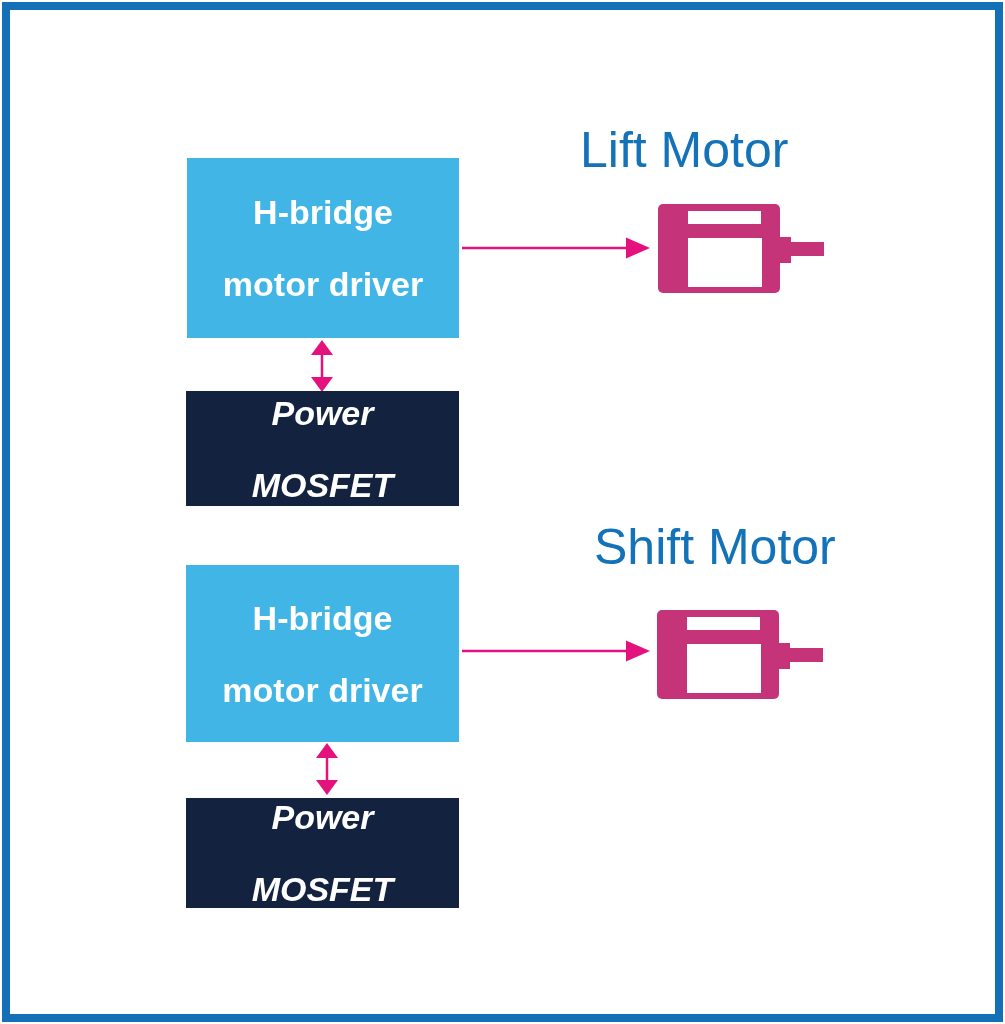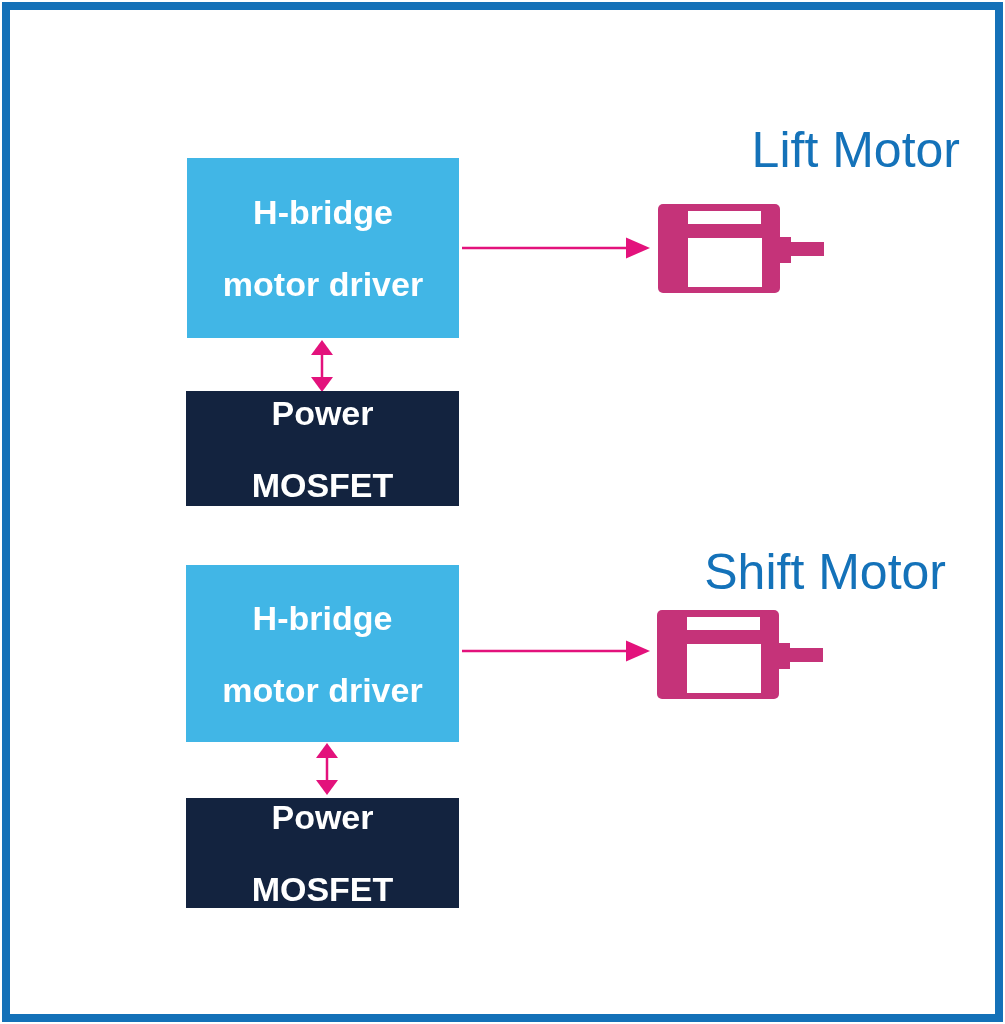--- a/index.html
+++ b/index.html
@@ -26,24 +26,24 @@
     justify-content: center;
     text-align: center;
     color: var(--box-text, #ffffff);
     font-weight: bold;
     font-size: 34px;
     line-height: 42px;
     box-sizing: border-box;
     gap: 30px;
   }
   .driver { background: var(--driver-box, #41B6E6); }
-  .mosfet { background: var(--mosfet-box, #13233F); }
+  .mosfet { background: var(--mosfet-box, #13233F); font-style: italic; }
   .motor-title {
     position: absolute;
-    text-align: right;
+    text-align: left;
     color: var(--motor-label-text, #1472B9);
     font-size: 50px;
     line-height: 56px;
     font-weight: 400;
     white-space: nowrap;
   }
   .abs { position: absolute; }
   .pink   { fill: var(--motor-icon, #C53379); }
   .cutout { fill: #ffffff; }
   .arrow-line { stroke: var(--arrows, #E3127C); stroke-width: 2.5; }
@@ -51,21 +51,21 @@
 
   
   #title1  { left: 580px; top: 122px; width: 380px; }
   #driver1 { left: 187px; top: 158px; width: 272px; height: 180px; }
   #harrow1 { left: 462px; top: 237px; }
   #motor1  { left: 658px; top: 204px; }
   #varrow1 { left: 310px; top: 340px; }
   #mosfet1 { left: 186px; top: 391px; width: 273px; height: 115px; }
 
   
-  #title2  { left: 566px; top: 519px; width: 380px; margin-top: 25px; }
+  #title2  { left: 594px; top: 519px; width: 380px; }
   #driver2 { left: 186px; top: 565px; width: 273px; height: 177px; }
   #harrow2 { left: 462px; top: 640px; }
   #motor2  { left: 657px; top: 610px; }
   #varrow2 { left: 315px; top: 743px; }
   #mosfet2 { left: 186px; top: 798px; width: 273px; height: 110px; }
 </style>
 </head>
 <body>
 
 <div class="stage">

